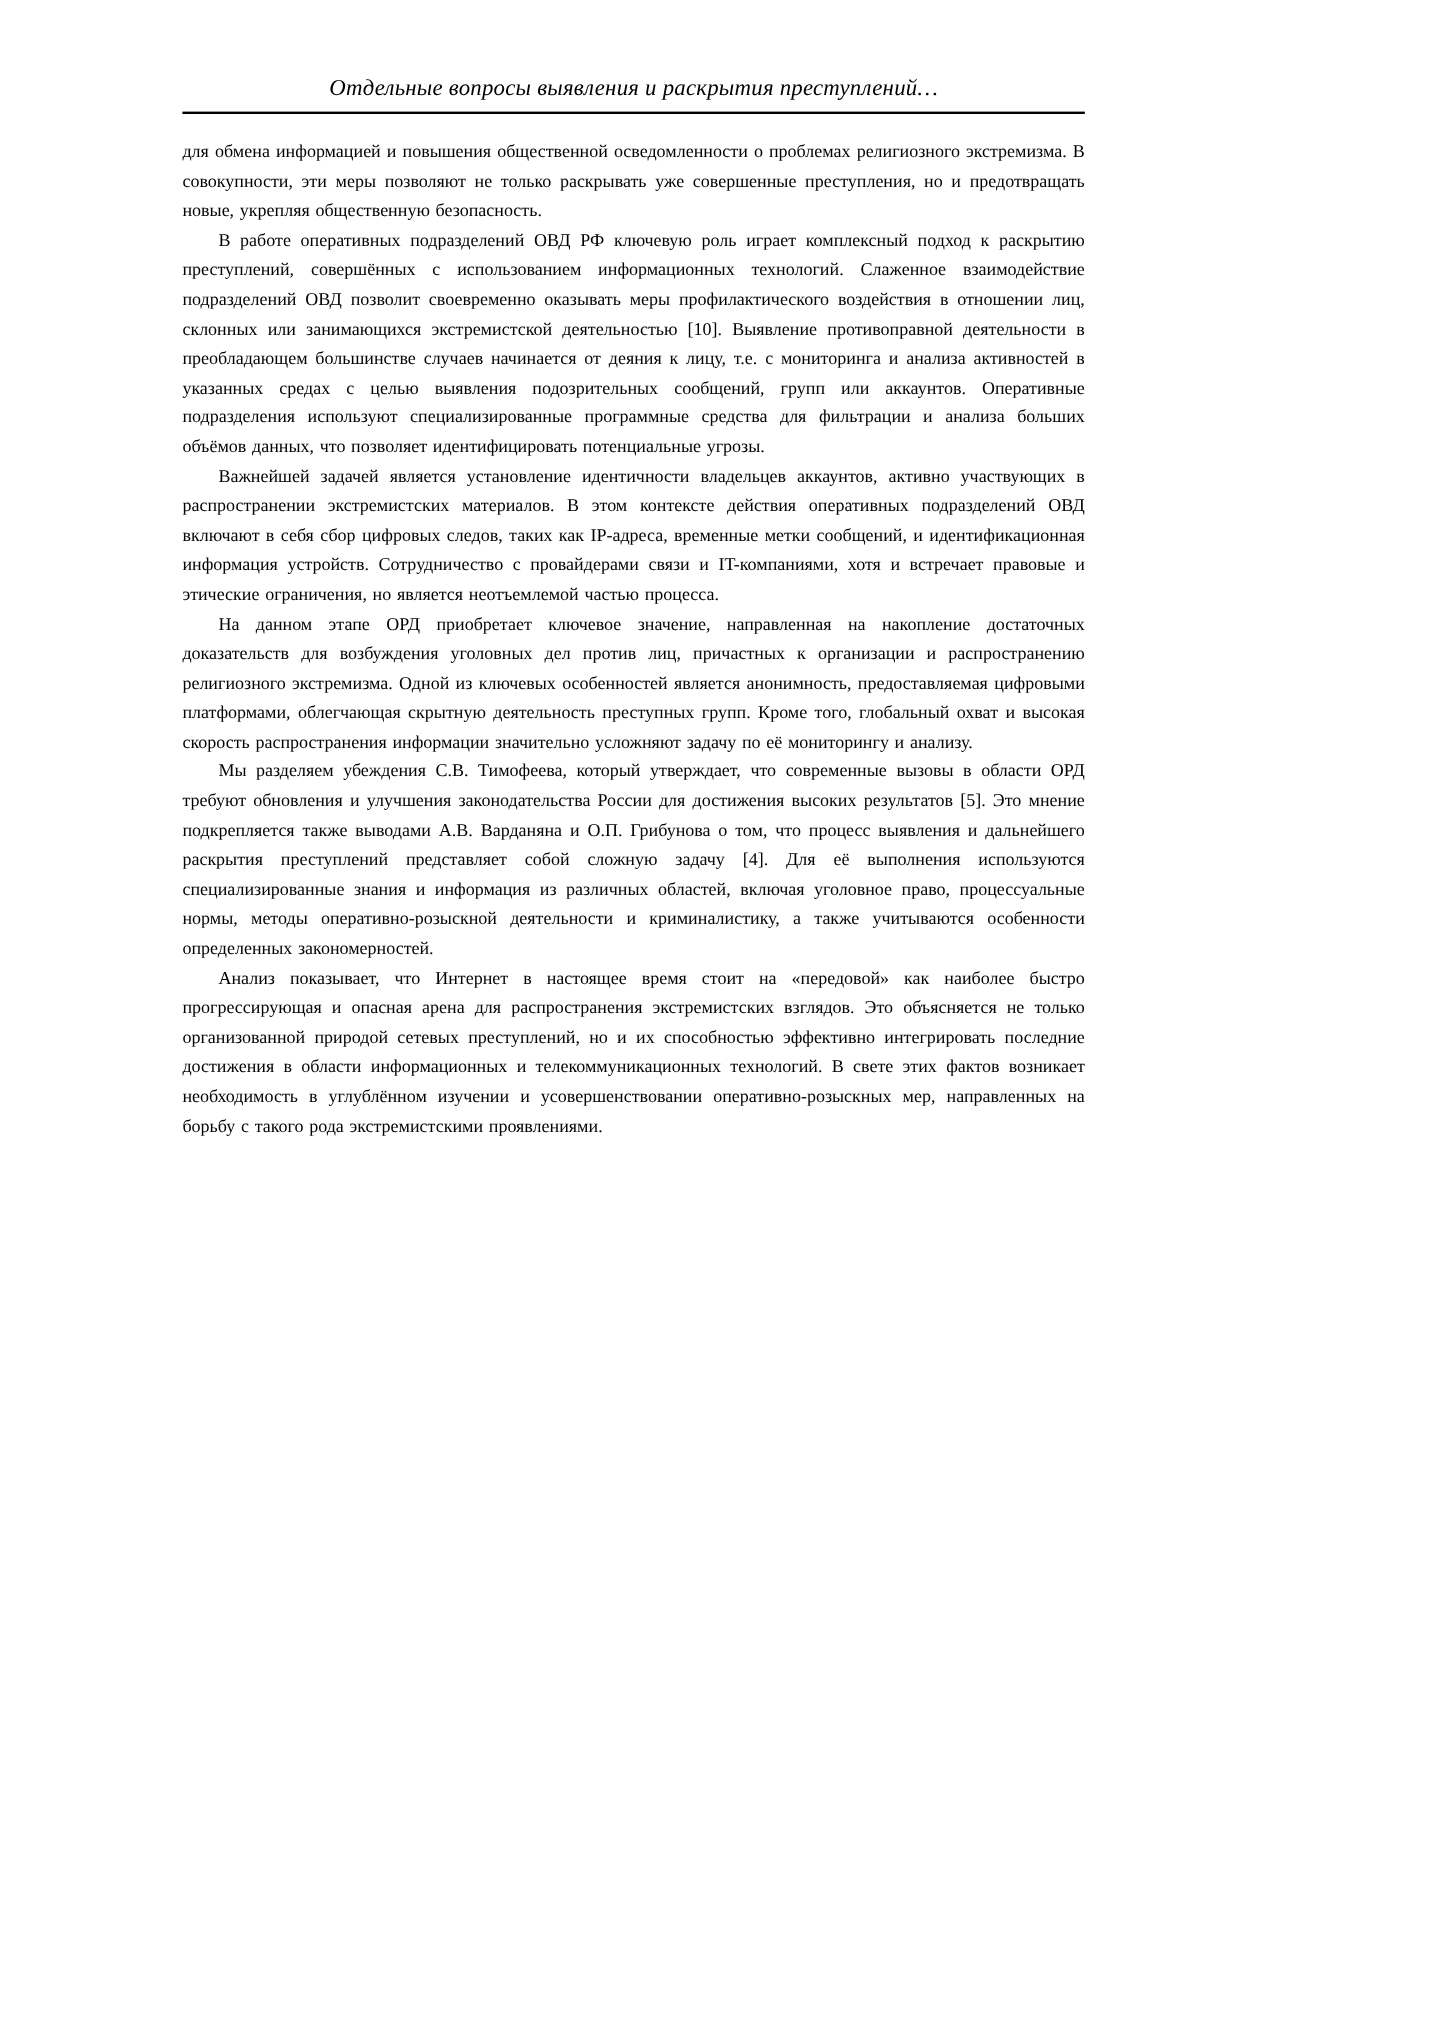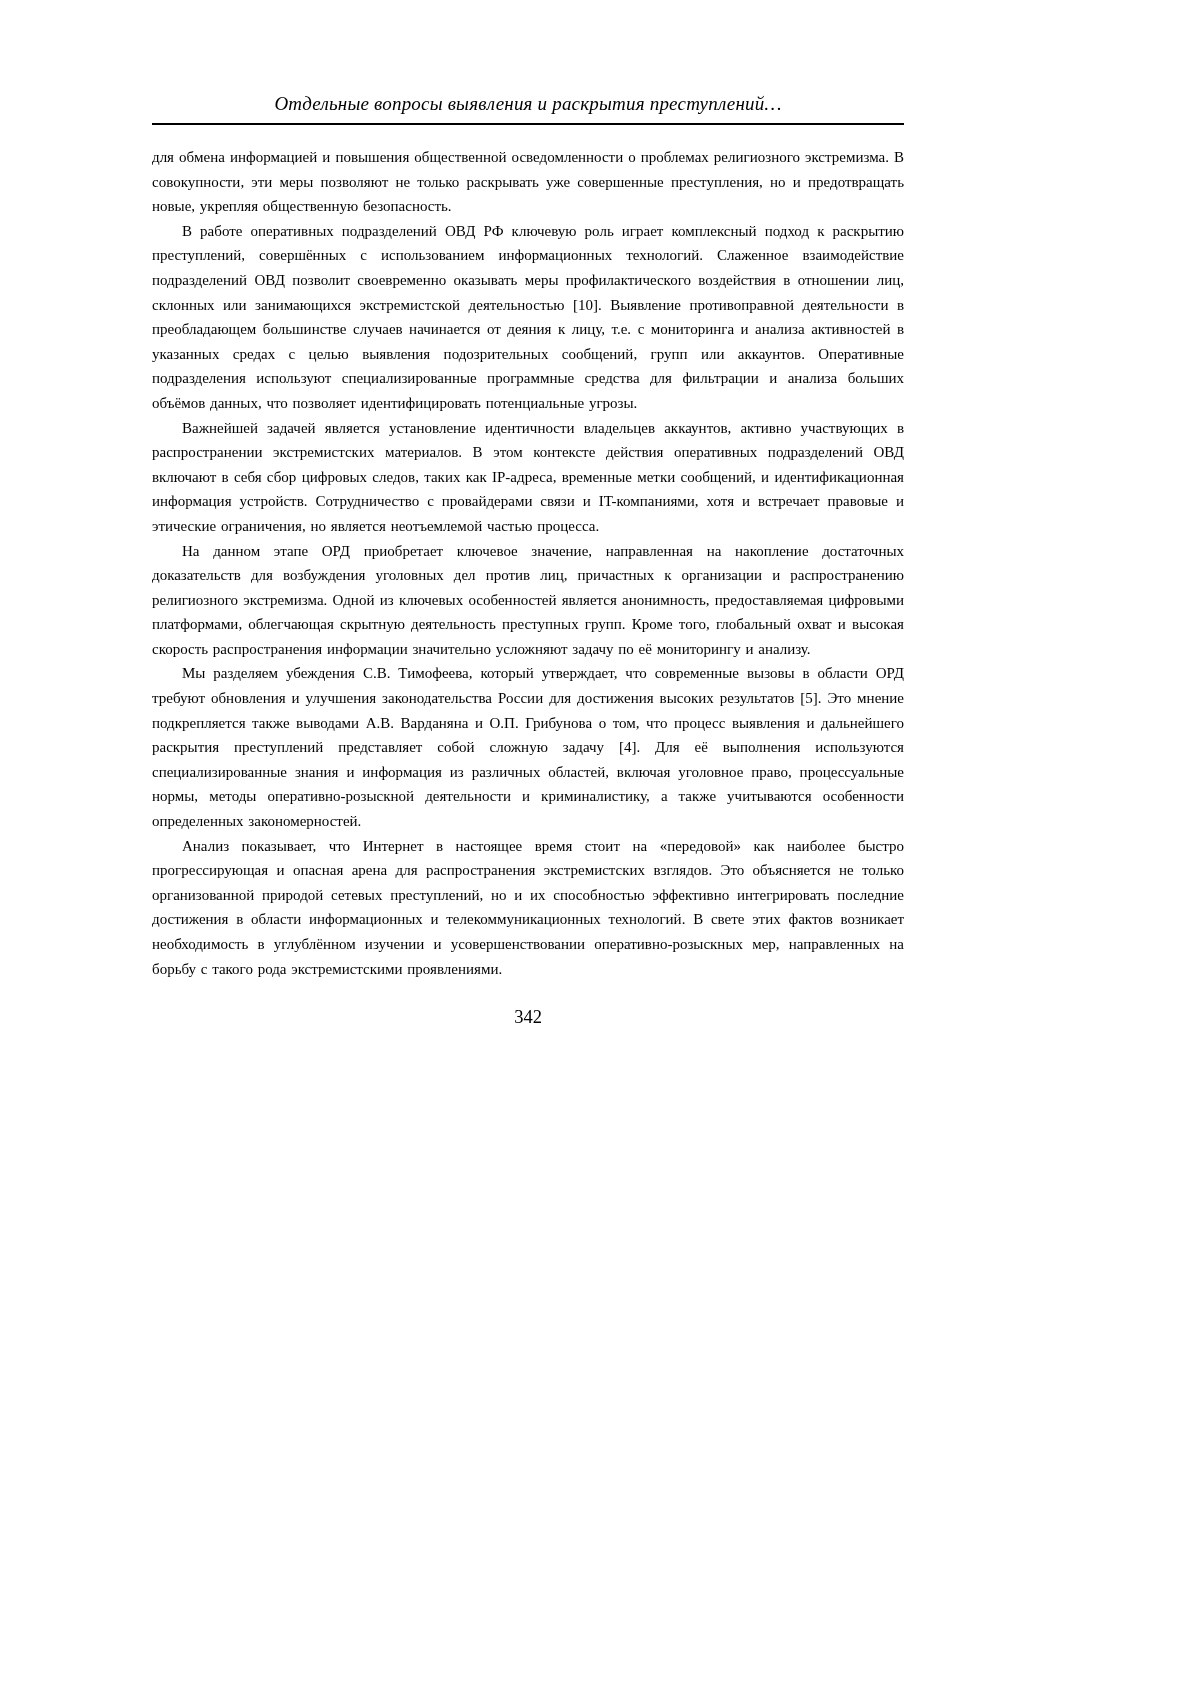--- a/index.html
+++ b/index.html
@@ -11,21 +11,21 @@
     width: 1200px;
     min-height: 1697px;
     font-family: "Liberation Serif", "DejaVu Serif", serif;
     color: #000000;
     -webkit-font-smoothing: antialiased;
   }
   .sheet {
     width: 1056px;
     min-height: 1697px;
     box-sizing: border-box;
-    padding-top: 92px;
+    padding-top: 62px;
   }
   .text-block {
     width: 752px;
     margin: 0 auto;
   }
   .running-header {
     text-align: center;
     font-style: italic;
     font-size: 19px;
     line-height: 24px;
@@ -67,16 +67,15 @@
 
     <div class="body-text">
       <p class="continuation">для обмена информацией и повышения общественной осведомленности о проблемах религиозного экстремизма. В совокупности, эти меры позволяют не только раскрывать уже совершенные преступления, но и предотвращать новые, укрепляя общественную безопасность.</p>
       <p>В работе оперативных подразделений ОВД РФ ключевую роль играет комплексный подход к раскрытию преступлений, совершённых с использованием информационных технологий. Слаженное взаимодействие подразделений ОВД позволит своевременно оказывать меры профилактического воздействия в отношении лиц, склонных или занимающихся экстремистской деятельностью [10]. Выявление противоправной деятельности в преобладающем большинстве случаев начинается от деяния к лицу, т.е. с мониторинга и анализа активностей в указанных средах с целью выявления подозрительных сообщений, групп или аккаунтов. Оперативные подразделения используют специализированные программные средства для фильтрации и анализа больших объёмов данных, что позволяет идентифицировать потенциальные угрозы.</p>
       <p>Важнейшей задачей является установление идентичности владельцев аккаунтов, активно участвующих в распространении экстремистских материалов. В этом контексте действия оперативных подразделений ОВД включают в себя сбор цифровых следов, таких как IP-адреса, временные метки сообщений, и идентификационная информация устройств. Сотрудничество с провайдерами связи и IT-компаниями, хотя и встречает правовые и этические ограничения, но является неотъемлемой частью процесса.</p>
       <p>На данном этапе ОРД приобретает ключевое значение, направленная на накопление достаточных доказательств для возбуждения уголовных дел против лиц, причастных к организации и распространению религиозного экстремизма. Одной из ключевых особенностей является анонимность, предоставляемая цифровыми платформами, облегчающая скрытную деятельность преступных групп. Кроме того, глобальный охват и высокая скорость распространения информации значительно усложняют задачу по её мониторингу и анализу.</p>
       <p>Мы разделяем убеждения С.В. Тимофеева, который утверждает, что современные вызовы в области ОРД требуют обновления и улучшения законодательства России для достижения высоких результатов [5]. Это мнение подкрепляется также выводами А.В. Варданяна и О.П. Грибунова о том, что процесс выявления и дальнейшего раскрытия преступлений представляет собой сложную задачу [4]. Для её выполнения используются специализированные знания и информация из различных областей, включая уголовное право, процессуальные нормы, методы оперативно-розыскной деятельности и криминалистику, а также учитываются особенности определенных закономерностей.</p>
       <p>Анализ показывает, что Интернет в настоящее время стоит на «передовой» как наиболее быстро прогрессирующая и опасная арена для распространения экстремистских взглядов. Это объясняется не только организованной природой сетевых преступлений, но и их способностью эффективно интегрировать последние достижения в области информационных и телекоммуникационных технологий. В свете этих фактов возникает необходимость в углублённом изучении и усовершенствовании оперативно-розыскных мер, направленных на борьбу с такого рода экстремистскими проявлениями.</p>
     </div>
 
-    <div class="page-number">342</div>
 
   </div>
 </div>
 
 </body></html>

